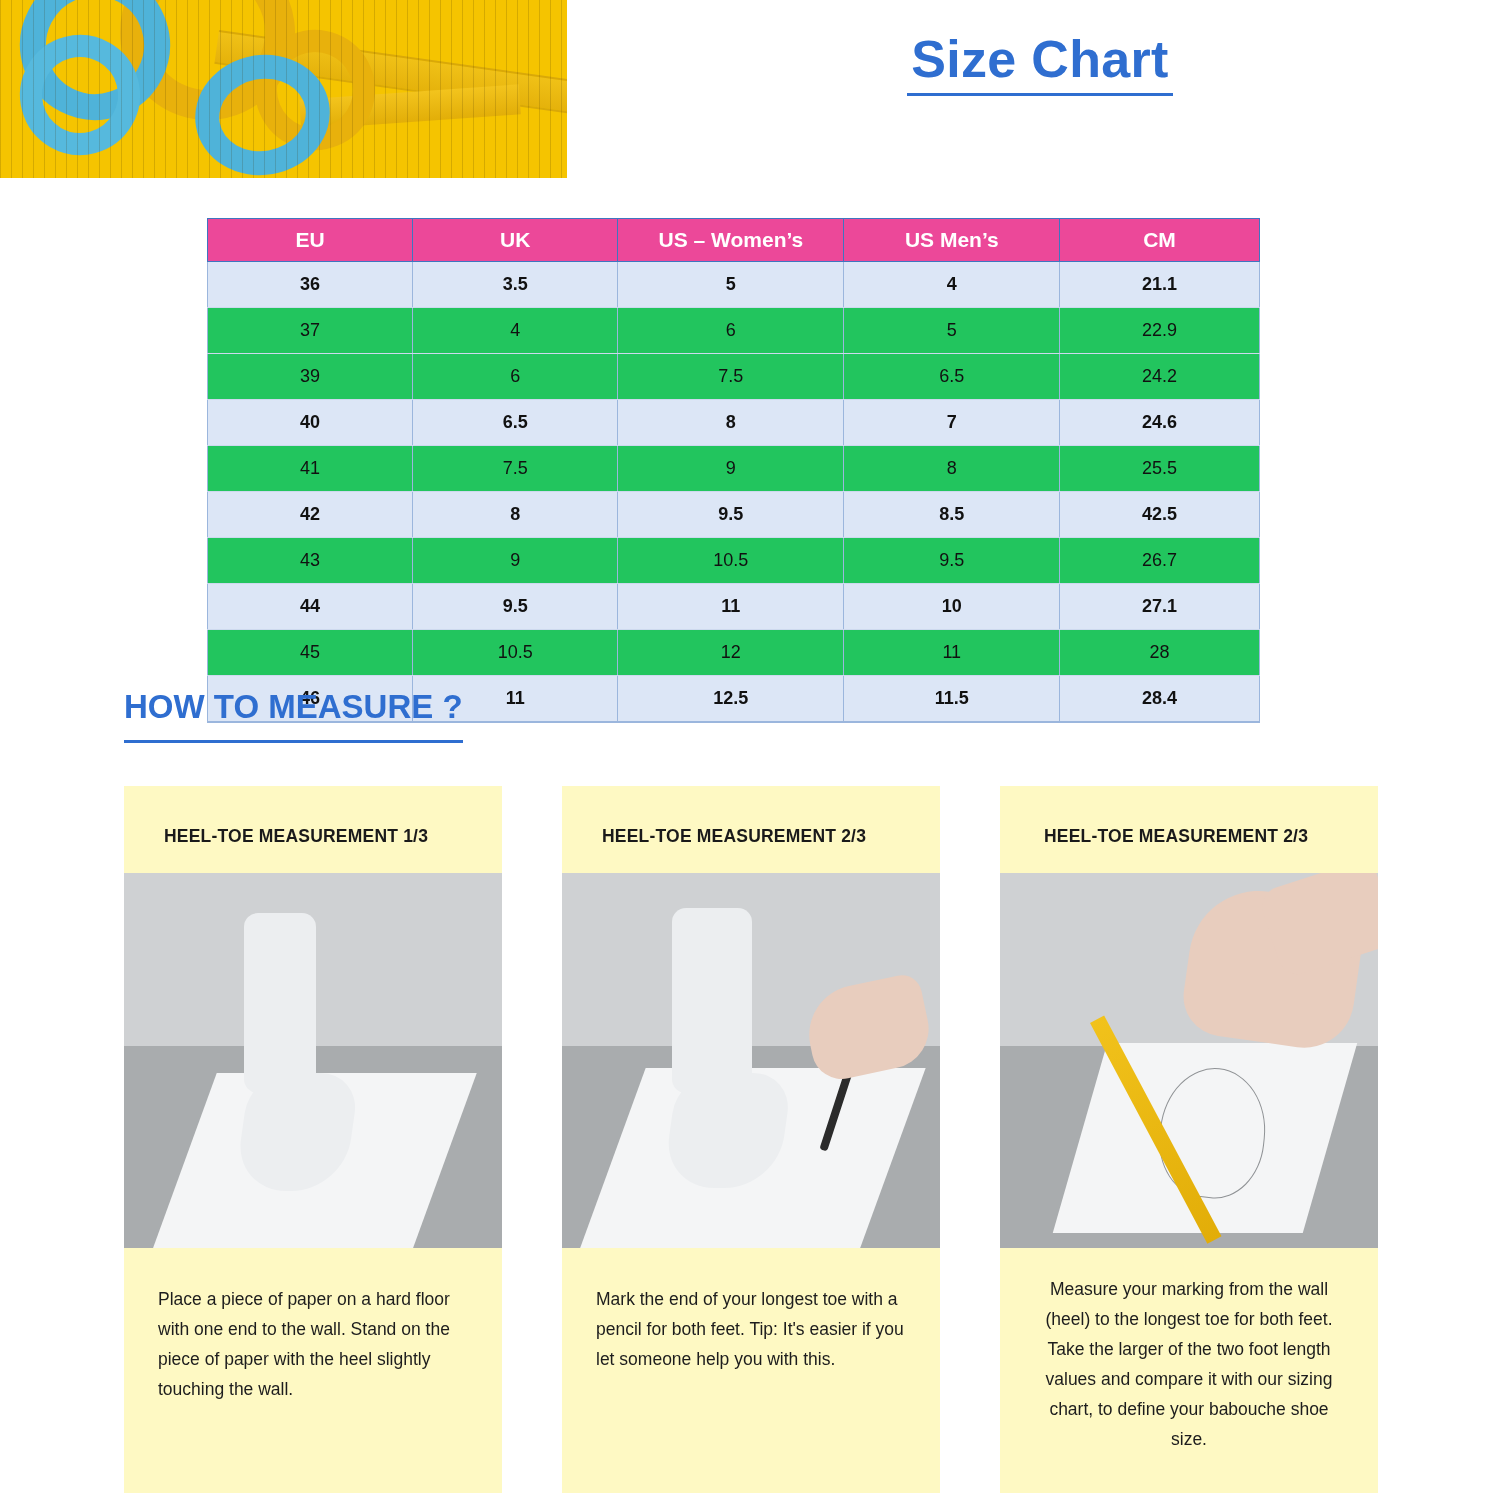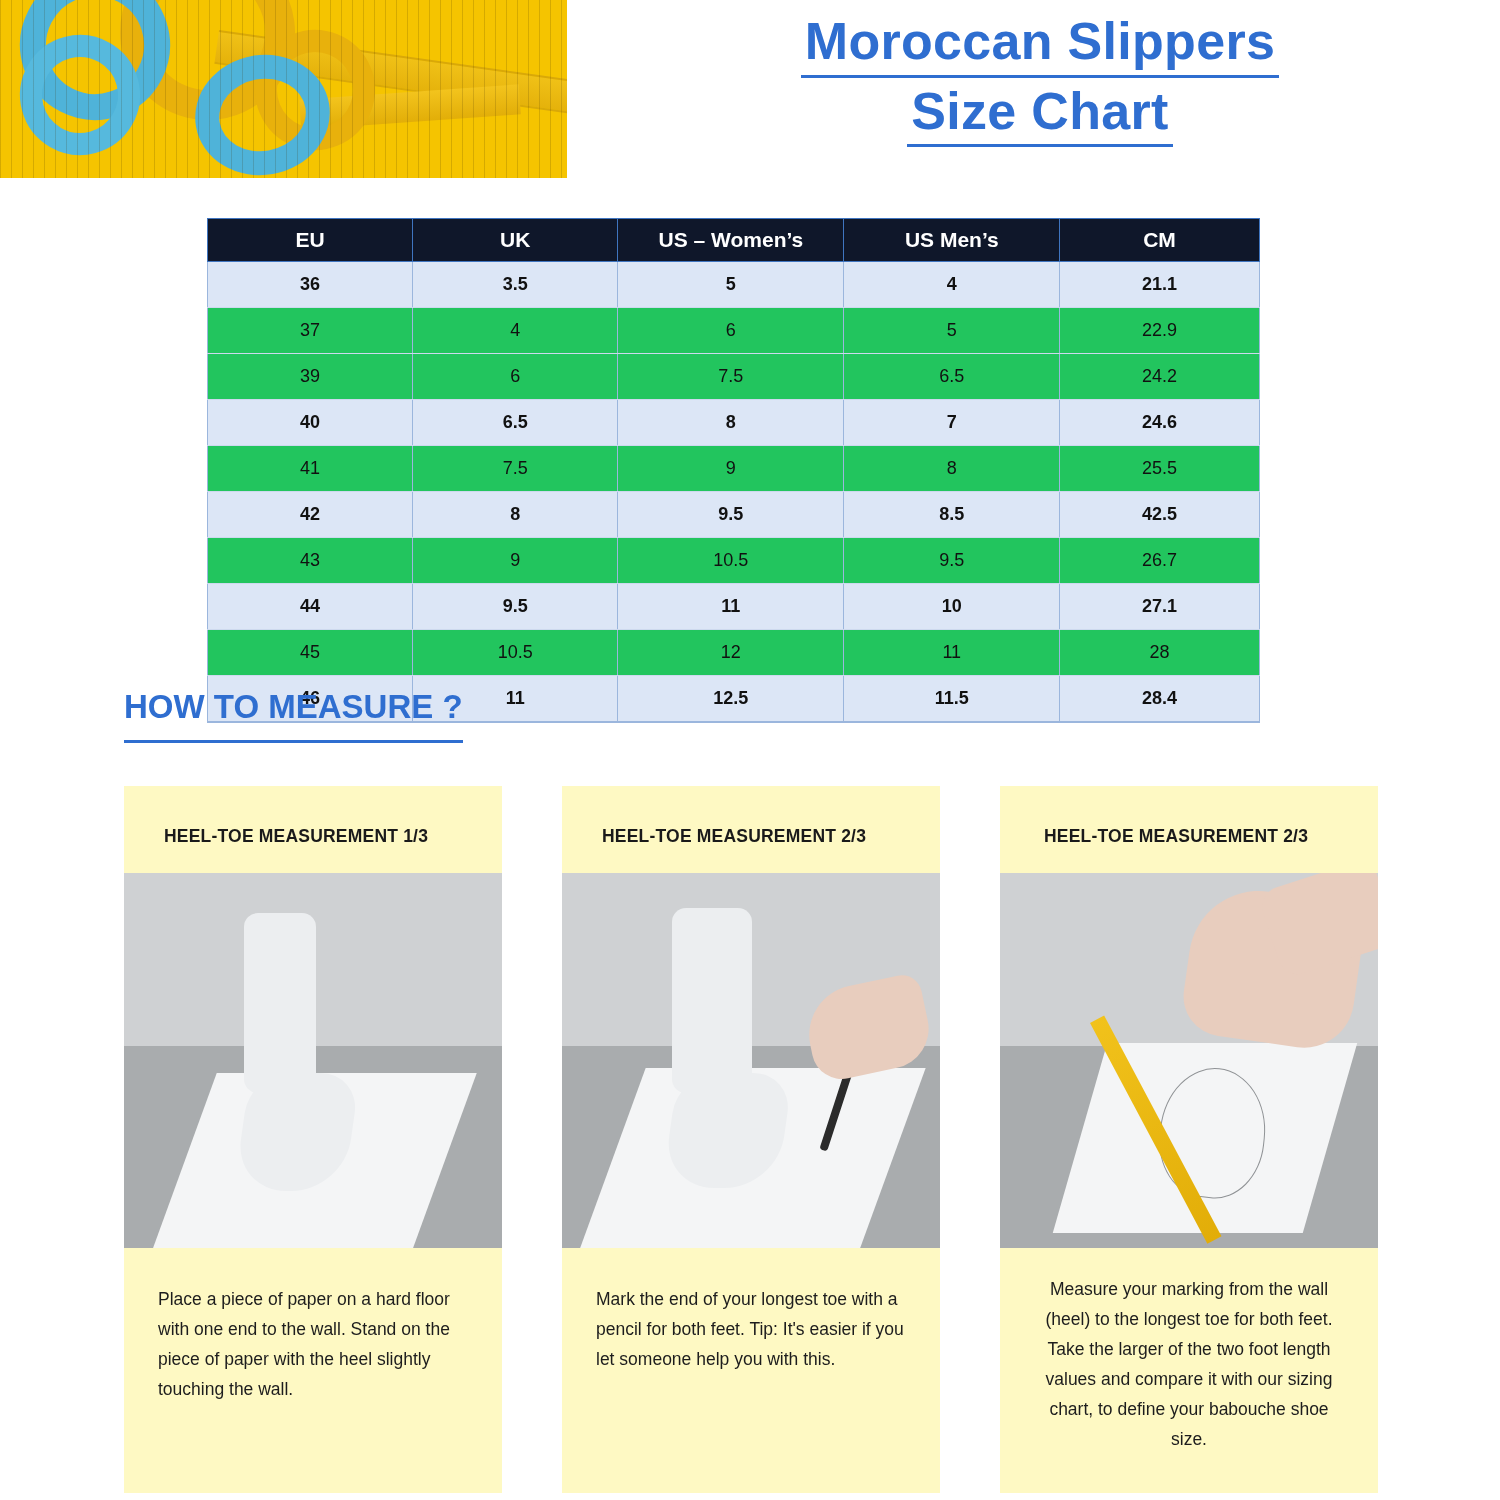--- a/index.html
+++ b/index.html
@@ -82,21 +82,21 @@
     letter-spacing: .3px;
     border-bottom: 3px solid #2f6ed0;
     line-height: 1.28;
     padding: 0 4px;
   }
 
   
   .table-wrap { position: absolute; left: 207px; top: 218px; width: 1053px; }
   table.size-chart { border-collapse: collapse; width: 100%; }
   table.size-chart th {
-    background: #0f172a; color: #ffffff;
+    background: #ec4899; color: #ffffff;
     font-size: 21px; font-weight: bold;
     padding: 9px 4px; text-align: center;
     border: 1px solid #3f75c0;
   }
   table.size-chart td {
     text-align: center; font-size: 18px; color: #111;
     padding: 12px 4px;
     border-left: 1px solid #9bb6dd;
     border-right: 1px solid #9bb6dd;
     border-top: 1px solid #cdd9ee;
@@ -198,21 +198,21 @@
       <div class="strip"></div>
       <div class="strip2"></div>
       <div class="tape-band t2"></div>
       <div class="tape-band t1"></div>
       <div class="tape-band t3"></div>
       <div class="tape-band t5"></div>
       <div class="tape-band t4"></div>
       <div class="ticks"></div>
     </div>
     <div class="title-block">
-      <div class="title-line">Moroccan Slippers</div><br>
+      <br>
       <div class="title-line">Size Chart</div>
     </div>
   </div>
 
   <div class="table-wrap">
     <table class="size-chart">
       <colgroup>
         <col class="c-eu">
           <col class="c-uk">
           <col class="c-usw">

